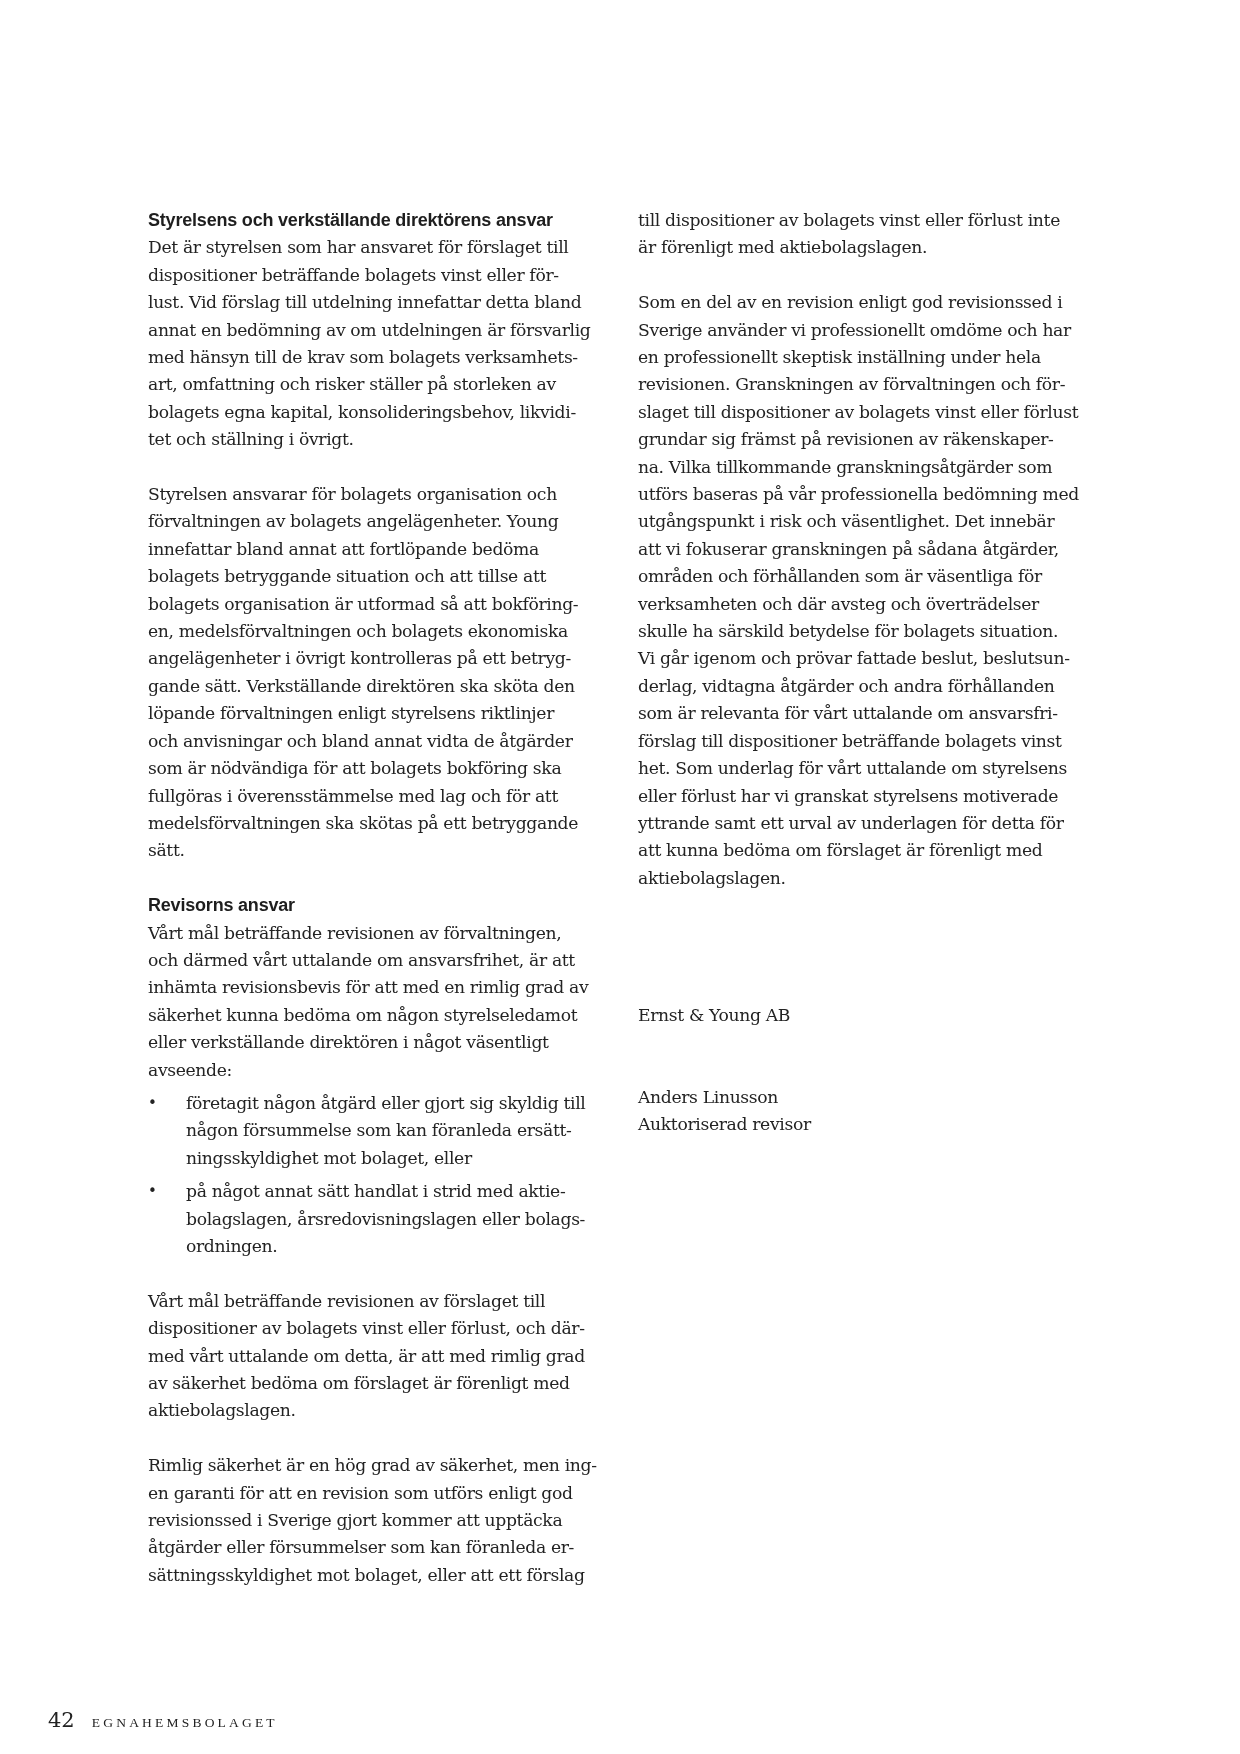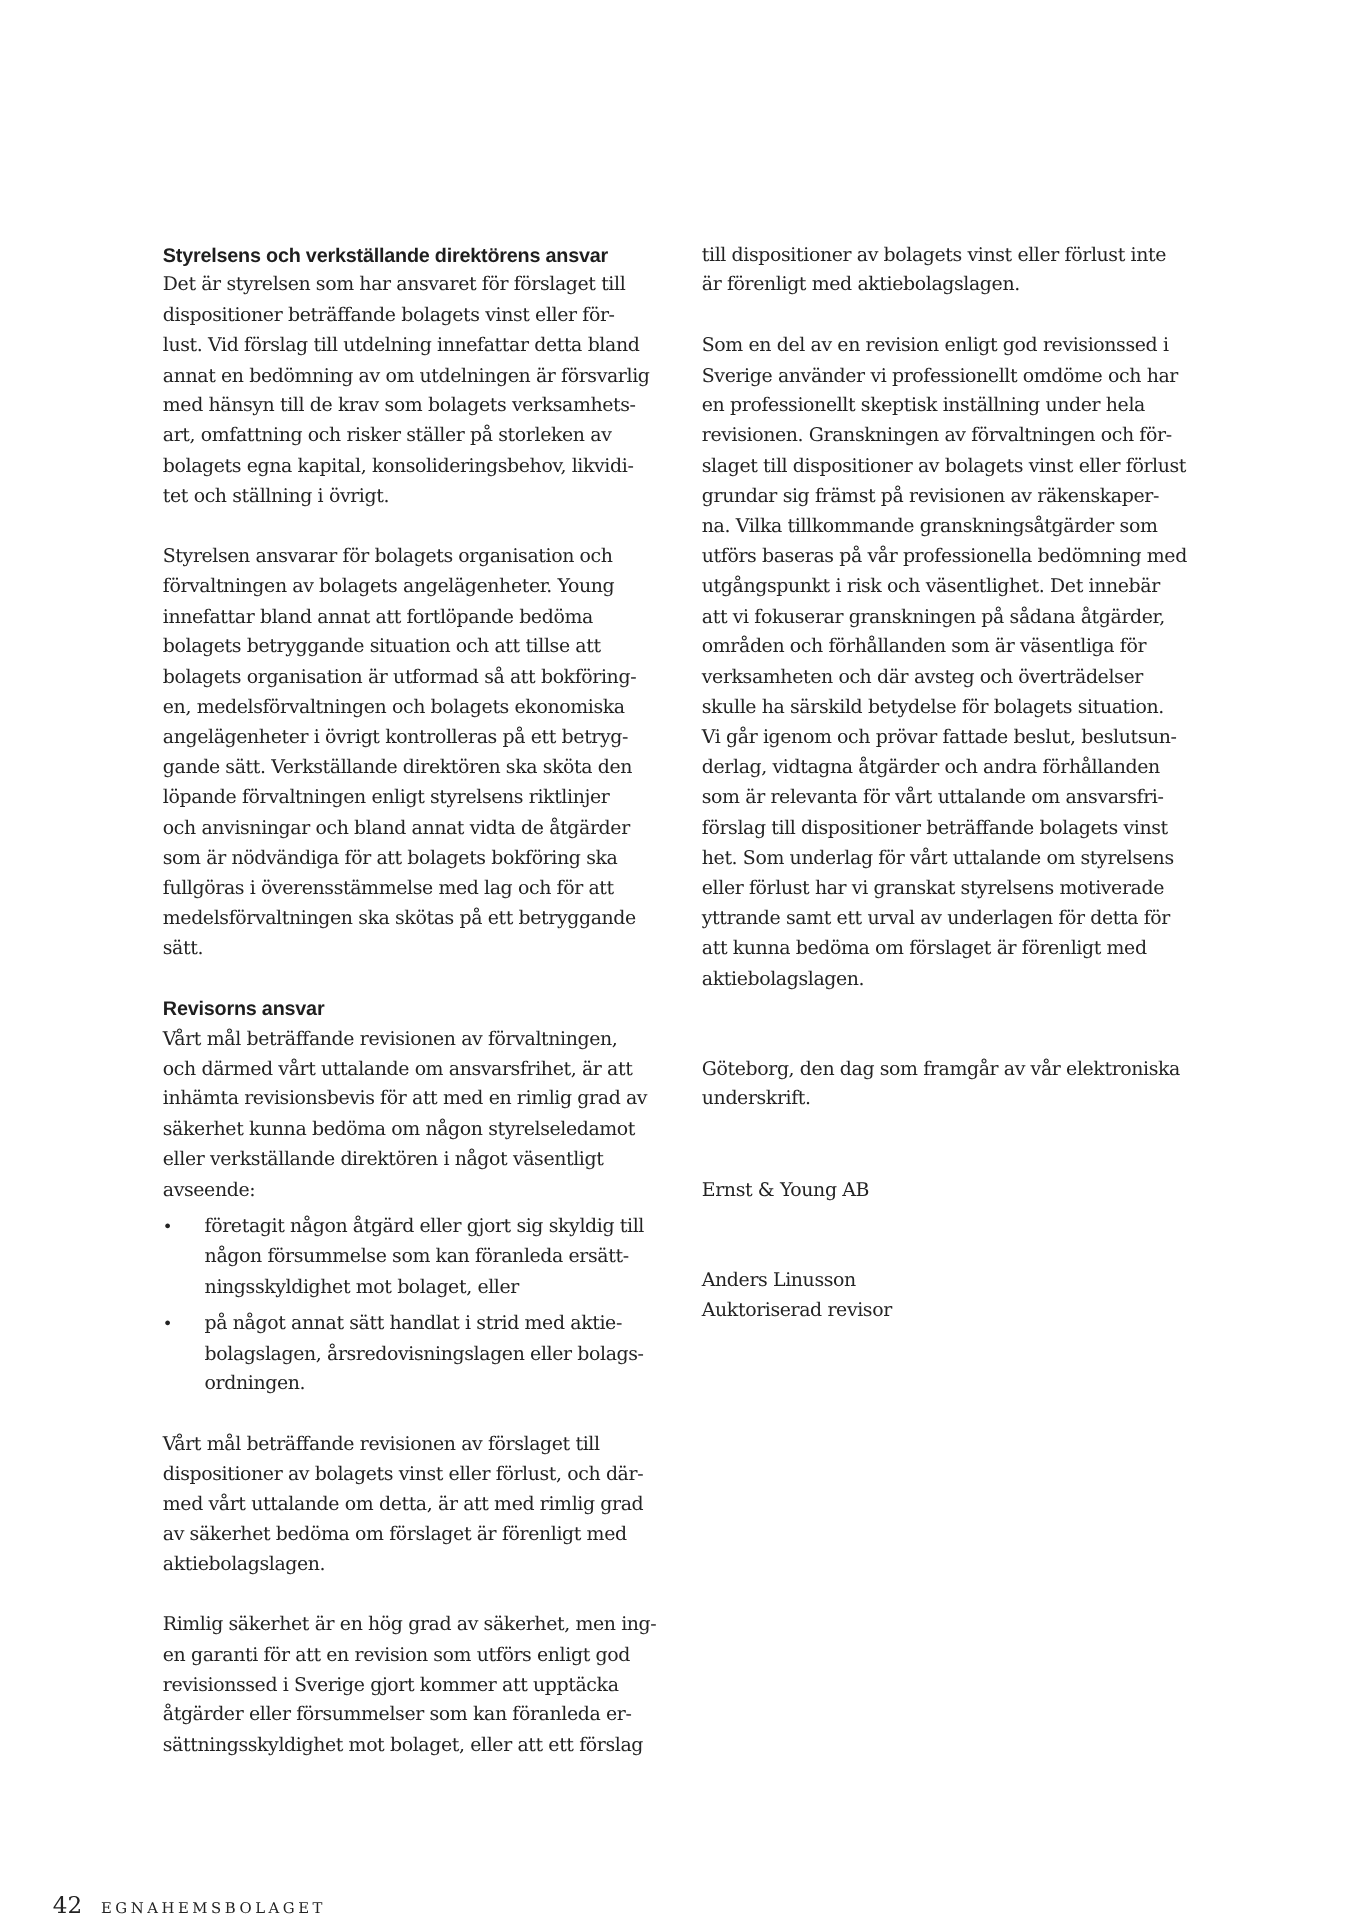--- a/index.html
+++ b/index.html
@@ -1,33 +1,33 @@
 <!DOCTYPE html>
 <html><head>
 <meta charset="utf-8">
 <style>
   html, body { margin: 0; padding: 0; background: #ffffff; }
   body { width: 1240px; height: 1754px; position: relative; overflow: hidden; }
-  .page { position: absolute; left: 0; top: 12px; width: 1240px; height: 1552px; background: #fff; }
+  .page { position: absolute; left: 0; top: 0; width: 1240px; height: 1552px; background: #fff; }
   .col { position: absolute; top: 207px; width: 470px; color: #232323;
          font-family: "DejaVu Serif", "Liberation Serif", serif; font-size: 17.2px; line-height: 27.4px; }
   .col-left { left: 148px; }
   .col-right { left: 638px; }
   .line { display: block; white-space: nowrap; letter-spacing: -0.35px; }
   .heading { display: block; white-space: nowrap; font-family: "Liberation Sans", "DejaVu Sans", sans-serif;
              font-weight: bold; font-size: 18px; letter-spacing: -0.2px; color: #1e1e1e; }
   .gap { display: block; height: 27.4px; }
   .gap2 { display: block; height: 54.8px; }
   .bullet-item { position: relative; padding-left: 38px; }
   .bullet-mark { position: absolute; left: 0; top: 0; font-family: "DejaVu Sans", sans-serif; font-size: 15px; }
   .bullet-gap { display: block; height: 6px; }
   .footer { position: absolute; left: 48px; top: 1708px; color: #222;
             font-family: "DejaVu Serif", "Liberation Serif", serif; }
   .footer .pnum { font-size: 21px; margin-right: 12px; }
-  .footer .brand { font-size: 13.5px; letter-spacing: 3.2px; }
+  .footer .brand { font-size: 13.5px; letter-spacing: 3.2px; font-family: Liberation Serif, serif; }
 </style>
 </head>
 <body>
 
 <div class="page">
 
   <div class="col col-left">
     <span class="heading">Styrelsens och verkställande direktörens ansvar</span>
     <div>
       <span class="line">Det är styrelsen som har ansvaret för förslaget till</span>
@@ -122,24 +122,20 @@
       <span class="line">derlag, vidtagna åtgärder och andra förhållanden</span>
       <span class="line">som är relevanta för vårt uttalande om ansvarsfri-</span>
       <span class="line">förslag till dispositioner beträffande bolagets vinst</span>
       <span class="line">het. Som underlag för vårt uttalande om styrelsens</span>
       <span class="line">eller förlust har vi granskat styrelsens motiverade</span>
       <span class="line">yttrande samt ett urval av underlagen för detta för</span>
       <span class="line">att kunna bedöma om förslaget är förenligt med</span>
       <span class="line">aktiebolagslagen.</span>
     </div>
     <span class="gap2"></span>
-    <div>
-      <span class="line">Göteborg, den dag som framgår av vår elektroniska</span>
-      <span class="line">underskrift.</span>
-    </div>
     <span class="gap2"></span>
     <span class="line">Ernst &amp; Young AB</span>
     <span class="gap2"></span>
     <span class="line">Anders Linusson</span>
     <span class="line">Auktoriserad revisor</span>
   </div>
 
   <div class="footer">
     <span class="pnum">42</span>
     <span class="brand">EGNAHEMSBOLAGET</span>

